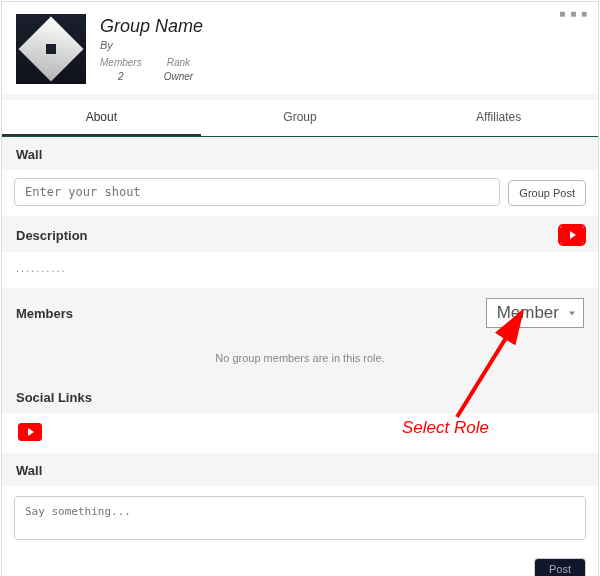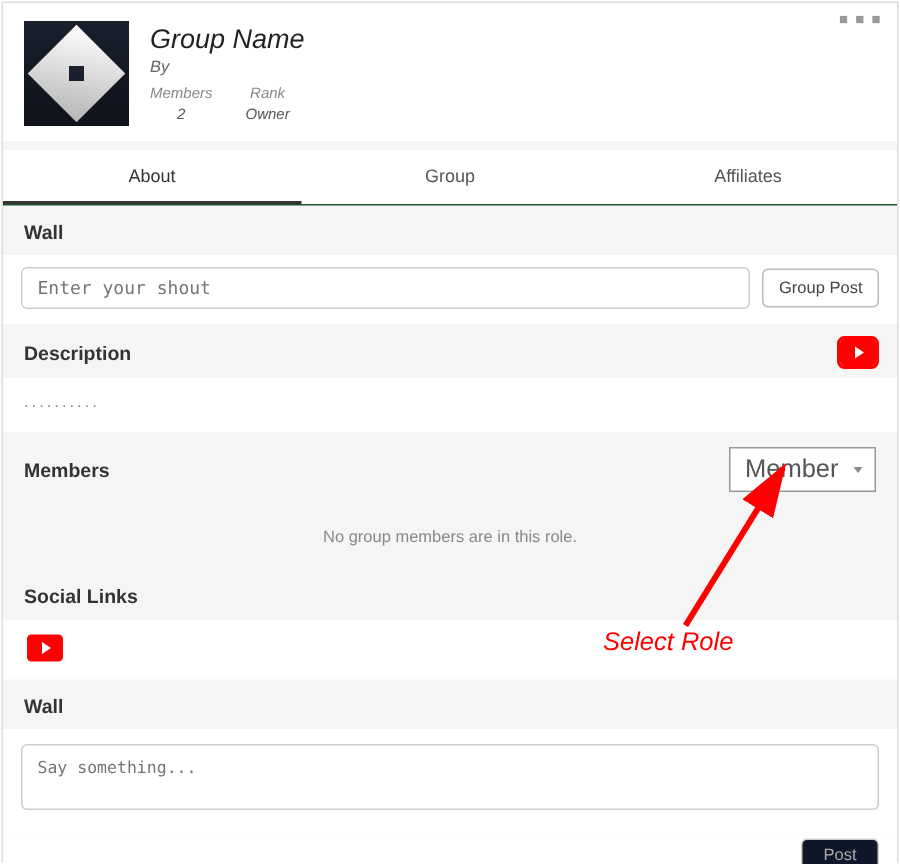--- a/index.html
+++ b/index.html
@@ -104,21 +104,21 @@
       color: #333;
       display: flex;
       justify-content: space-between;
       align-items: center;
     }
     .shout-row {
       background: #fff;
       padding: 8px 12px 10px 12px;
       display: flex;
       gap: 8px;
-      align-items: center;
+      align-items: flex-end;
     }
     .shout-input {
       flex: 1;
       border: 1px solid #ccc;
       border-radius: 4px;
       padding: 6px 10px;
       font-size: 12px;
       color: #999;
       resize: none;
       height: 28px;

